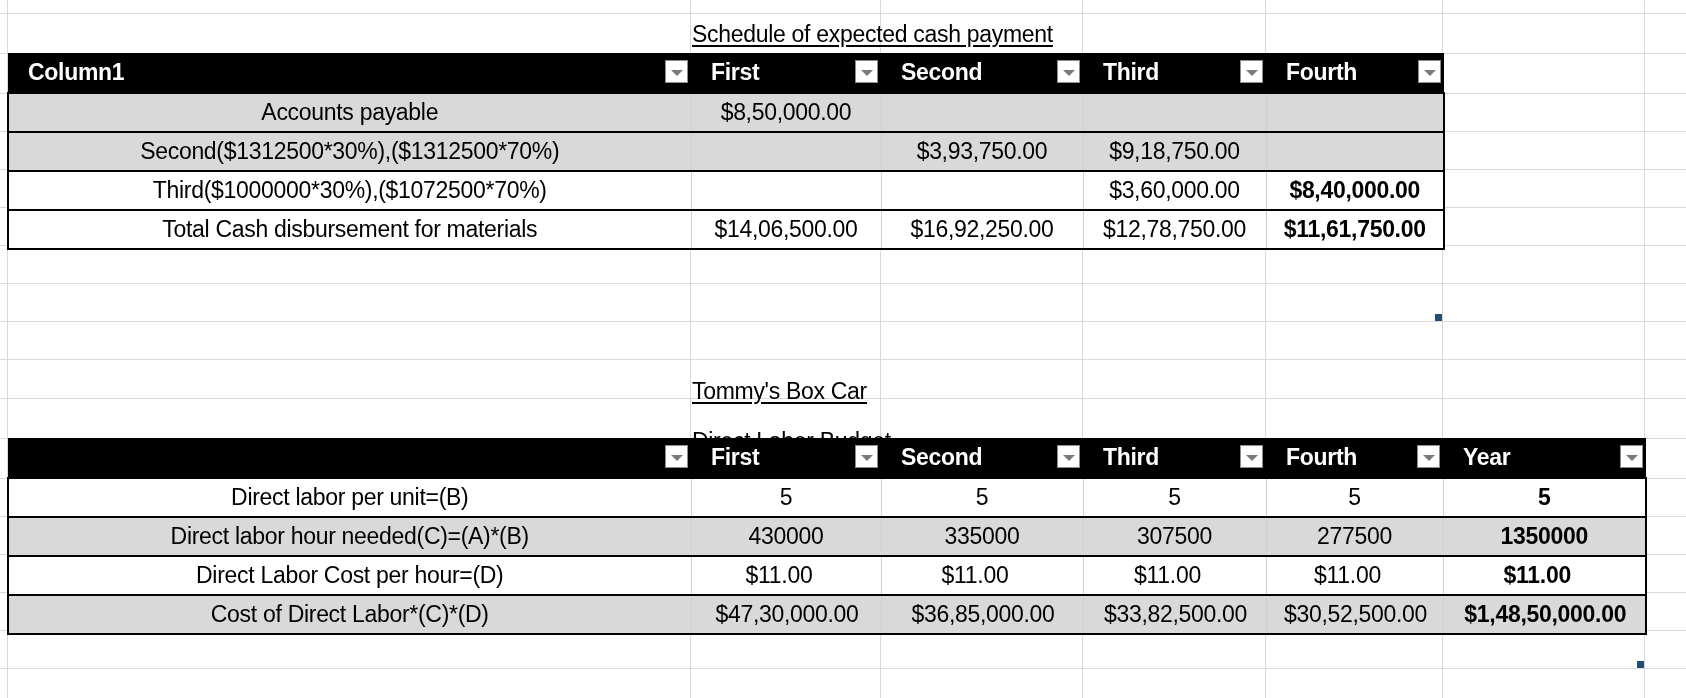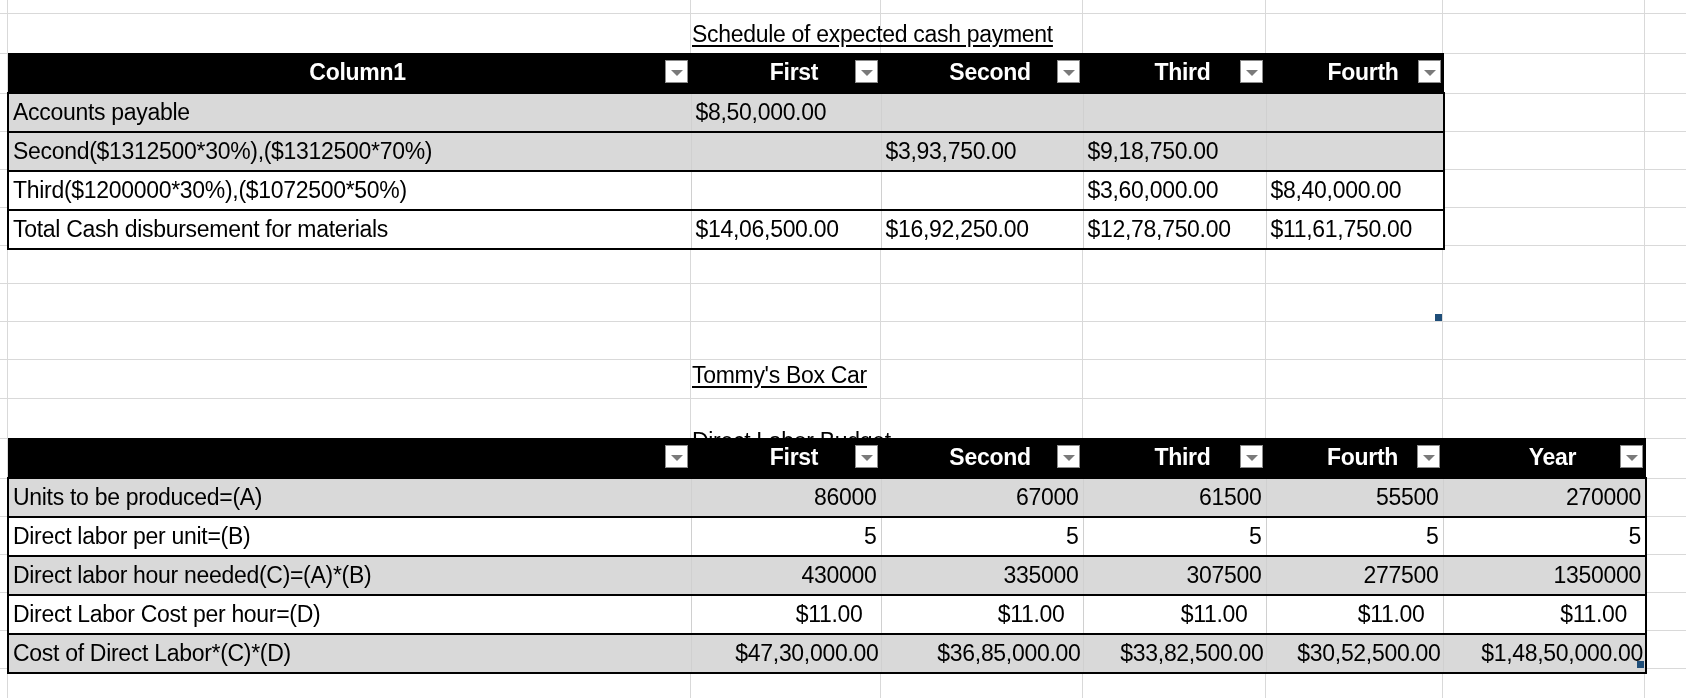--- a/index.html
+++ b/index.html
@@ -14,28 +14,28 @@
   .title {
     position:absolute; left:692px; text-decoration:underline; text-underline-offset:3px;
     white-space:nowrap; line-height:38px; height:55px; letter-spacing:-0.3px;
   }
   .tbl { position:absolute; border-collapse:collapse; table-layout:fixed; }
   .tbl td, .tbl th {
     height:37px; padding:0 4px; white-space:nowrap; overflow:visible;
     line-height:37px; letter-spacing:-0.3px; font-weight:normal;
   }
   .tbl tr.head th {
-    background:#000; color:#fff; text-align:center; position:relative; font-weight:bold;
+    background:#000; color:#fff; text-align:left; position:relative; font-weight:bold;
     height:39px; line-height:39px;padding-left:20px;
   }
   .tbl tr.band td { background:#d9d9d9; }
   .tbl tr.plain td { background:#fff; }
-  .tbl tr.body td { border-top:2px solid #000; }
+  .tbl tr.body td { border-top:2px solid #000;text-align:center; }
   .tbl tr.body td:first-child { border-left:2px solid #000; }
-  .tbl tr.body td:last-child { border-right:2px solid #000; }
+  .tbl tr.body td:last-child { border-right:2px solid #000;font-weight:bold; }
   .tbl tr.last td { border-bottom:2px solid #000; }
   .tbl td.num { text-align:right; }
   .tbl td.cell { border-right:1px solid #d0d0d0; }
   .tbl td.cell:last-child { border-right:2px solid #000; }
   .filter {
     position:absolute; right:3px; top:7px; width:23px; height:23px;
     background:#fff; border:1px solid #8c8c8c; box-sizing:border-box;
   }
   .filter::after {
     content:""; position:absolute; left:5px; top:9px;
@@ -101,65 +101,57 @@
     <td class="cell"></td>
   </tr>
   <tr class="body band">
     <td class="cell">Second($1312500*30%),($1312500*70%)</td>
     <td class="cell"></td>
     <td class="cell">$3,93,750.00</td>
     <td class="cell">$9,18,750.00</td>
     <td class="cell"></td>
   </tr>
   <tr class="body plain">
-    <td class="cell">Third($1200000*30%),($1072500*50%)</td>
+    <td class="cell">Third($1000000*30%),($1072500*70%)</td>
     <td class="cell"></td>
     <td class="cell"></td>
     <td class="cell">$3,60,000.00</td>
     <td class="cell">$8,40,000.00</td>
   </tr>
   <tr class="body plain last">
     <td class="cell">Total Cash disbursement for materials</td>
     <td class="cell">$14,06,500.00</td>
     <td class="cell">$16,92,250.00</td>
     <td class="cell">$12,78,750.00</td>
     <td class="cell">$11,61,750.00</td>
   </tr>
 </tbody>
   </table>
 <div class="sel-handle" style="left:1435px; top:314px;"></div>
 
-<div class="title" style="top:356px">Tommy's Box Car</div>
+<div class="title" style="top:372px">Tommy's Box Car</div>
 <div class="title" style="top:422px">Direct Labor Budget</div>
 
 <table class="tbl" style="left:7px; top:438px; width:1638px;">
   <colgroup>
     <col style="width:683px">
       <col style="width:190px">
       <col style="width:202px">
       <col style="width:183px">
       <col style="width:177px">
       <col style="width:203px">
   </colgroup>
   <tbody>
       <tr class="head">
     <th><span></span><span class="filter"></span></th>
     <th><span>First</span><span class="filter"></span></th>
     <th><span>Second</span><span class="filter"></span></th>
     <th><span>Third</span><span class="filter"></span></th>
     <th><span>Fourth</span><span class="filter"></span></th>
     <th><span>Year</span><span class="filter"></span></th>
-  </tr>
-  <tr class="body band">
-    <td class="cell">Units to be produced=(A)</td>
-    <td class="cell num">86000</td>
-    <td class="cell num">67000</td>
-    <td class="cell num">61500</td>
-    <td class="cell num">55500</td>
-    <td class="cell num">270000</td>
   </tr>
   <tr class="body plain">
     <td class="cell">Direct labor per unit=(B)</td>
     <td class="cell num">5</td>
     <td class="cell num">5</td>
     <td class="cell num">5</td>
     <td class="cell num">5</td>
     <td class="cell num">5</td>
   </tr>
   <tr class="body band">

